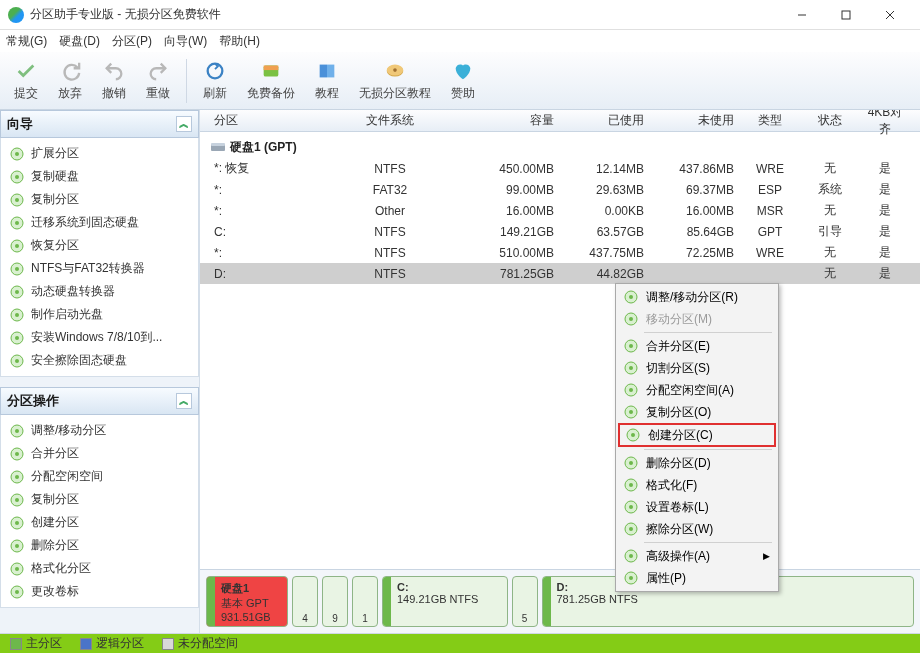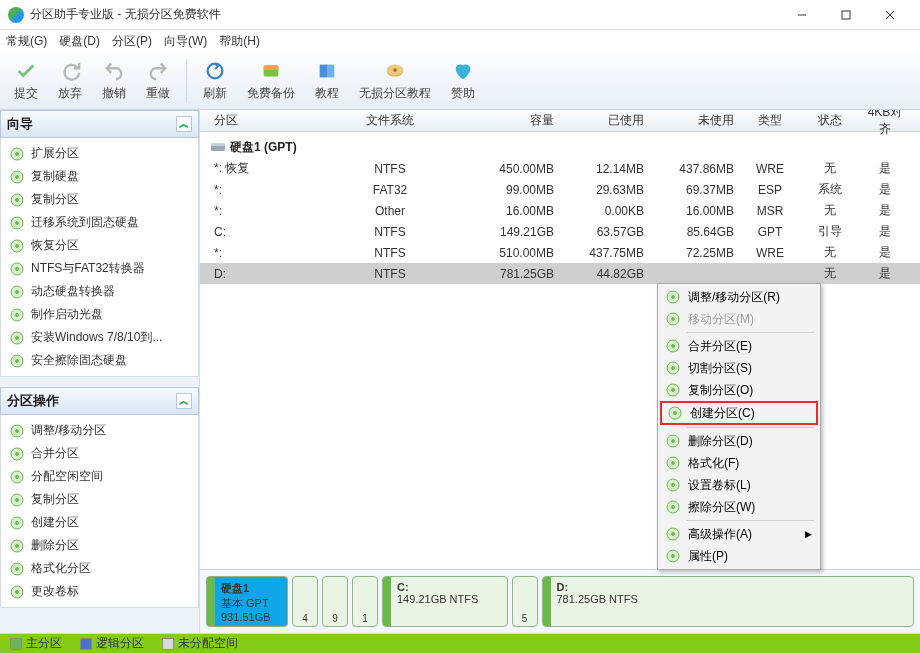--- a/index.html
+++ b/index.html
@@ -48,31 +48,31 @@
 .c-name { width: 130px; text-align: left !important; padding-left: 14px !important;}
 .c-fs { width: 120px; }
 .c-cap { width: 110px; text-align: right !important;}
 .c-used { width: 90px; text-align: right !important;}
 .c-free { width: 90px; text-align: right !important;}
 .c-type { width: 60px; }
 .c-stat { width: 60px; }
 .c-4k { width: 50px; }
 
 
-.ctxmenu { position: absolute; left: 657px; top: 283px; width: 164px; background: #f3f3f3; border: 1px solid #a9a9a9; box-shadow: 2px 2px 4px rgba(0,0,0,0.25); padding: 2px; z-index: 50; }
+.ctxmenu { position: absolute; left: 615px; top: 283px; width: 164px; background: #f3f3f3; border: 1px solid #a9a9a9; box-shadow: 2px 2px 4px rgba(0,0,0,0.25); padding: 2px; z-index: 50; }
 .ctxmenu .mi { display: flex; align-items: center; height: 22px; padding: 0 6px 0 4px; gap: 6px; }
 .ctxmenu .mi .micon { width: 18px; height: 18px; display:flex; align-items:center; justify-content:center; flex:none; }
 .ctxmenu .mi.disabled { color: #9a9a9a; }
 .ctxmenu .mi.highlight { border: 2px solid #e03030; height: 24px; }
 .ctxmenu .sep { height: 1px; background: #d0d0d0; margin: 2px 4px 2px 26px; }
 .ctxmenu .arrow { margin-left: auto; font-size: 9px; }
 
 
 .diskmap { border-top: 1px solid #c9d5e2; padding: 6px; background: #f3f6fa; height: 64px; display: flex; align-items: stretch; gap: 4px; }
-.dm-info { width: 82px; border: 1px solid #8fb587; background: #0ea5e9; border-radius: 4px; display:flex; }
+.dm-info { width: 82px; border: 1px solid #8fb587; background: #ef4444; border-radius: 4px; display:flex; }
 .dm-info .gbar { width: 8px; background: #6db84b; border-radius: 3px 0 0 3px; }
 .dm-info .txt { padding: 4px 6px; font-size: 11px; color:#333; }
 .seg { border: 1px solid #8fb587; background: #e9f4e4; border-radius: 4px; display:flex; }
 .seg .gbar { width: 8px; background: #6db84b; border-radius: 3px 0 0 3px; position:relative; }
 .seg .txt { padding: 4px 6px; font-size: 11px; color:#333; }
 .seg.small { width: 26px; justify-content:center; align-items:flex-end; }
 .seg.small .num { position:absolute; bottom:2px; left:0; right:0; text-align:center; font-size:10px; color:#333;}
 
 
 .legend { height: 20px; background: #84cc16; border-top:1px solid #d0d8e4; display:flex; align-items:center; padding: 0 10px; gap: 18px; font-size:12px; color:#333;}
@@ -506,20 +506,29 @@
       </span>
       <span>切割分区(S)</span>
     </div>
     <div class="mi">
       <span class="micon">
         <svg width="16" height="16" viewBox="0 0 16 16">
           <circle cx="8" cy="8" r="6" fill="#d9f0d0" stroke="#6db84b"></circle>
           <circle cx="8" cy="8" r="2" fill="#6db84b"></circle>
         </svg>
       </span>
+      <span>分配空闲空间(A)</span>
+    </div>
+    <div class="mi">
+      <span class="micon">
+        <svg width="16" height="16" viewBox="0 0 16 16">
+          <circle cx="8" cy="8" r="6" fill="#d9f0d0" stroke="#6db84b"></circle>
+          <circle cx="8" cy="8" r="2" fill="#6db84b"></circle>
+        </svg>
+      </span>
       <span>复制分区(O)</span>
     </div>
     <div class="mi highlight">
       <span class="micon">
         <svg width="16" height="16" viewBox="0 0 16 16">
           <circle cx="8" cy="8" r="6" fill="#d9f0d0" stroke="#6db84b"></circle>
           <circle cx="8" cy="8" r="2" fill="#6db84b"></circle>
         </svg>
       </span>
       <span>创建分区(C)</span>

